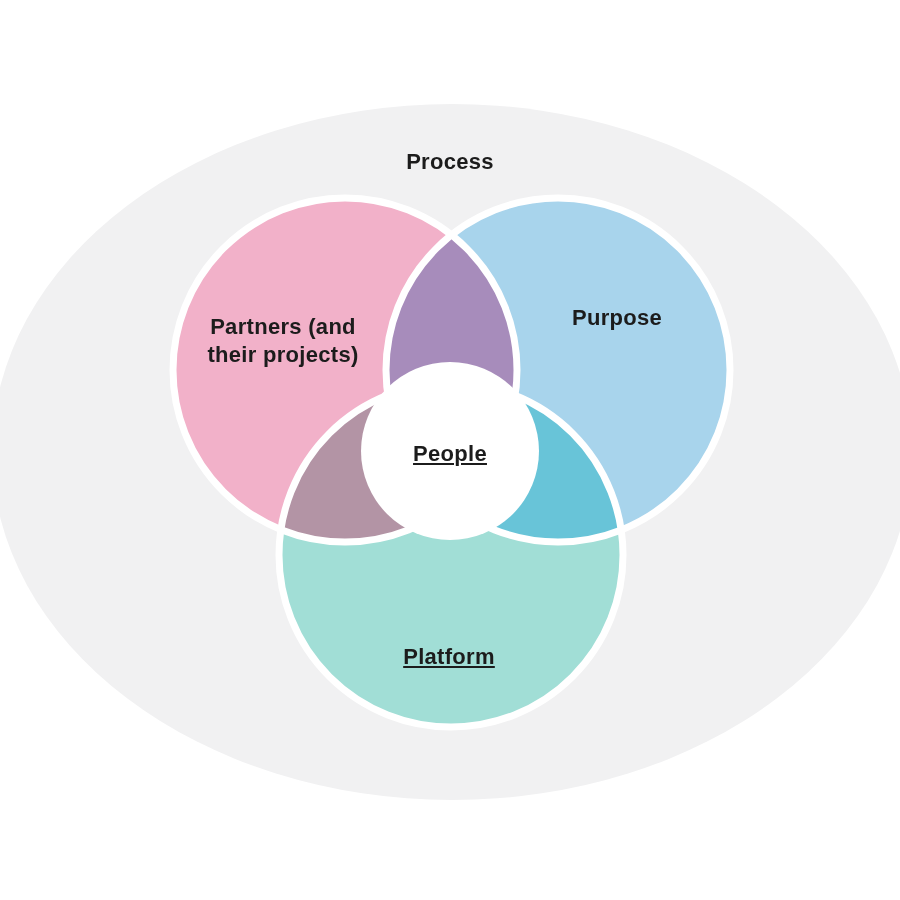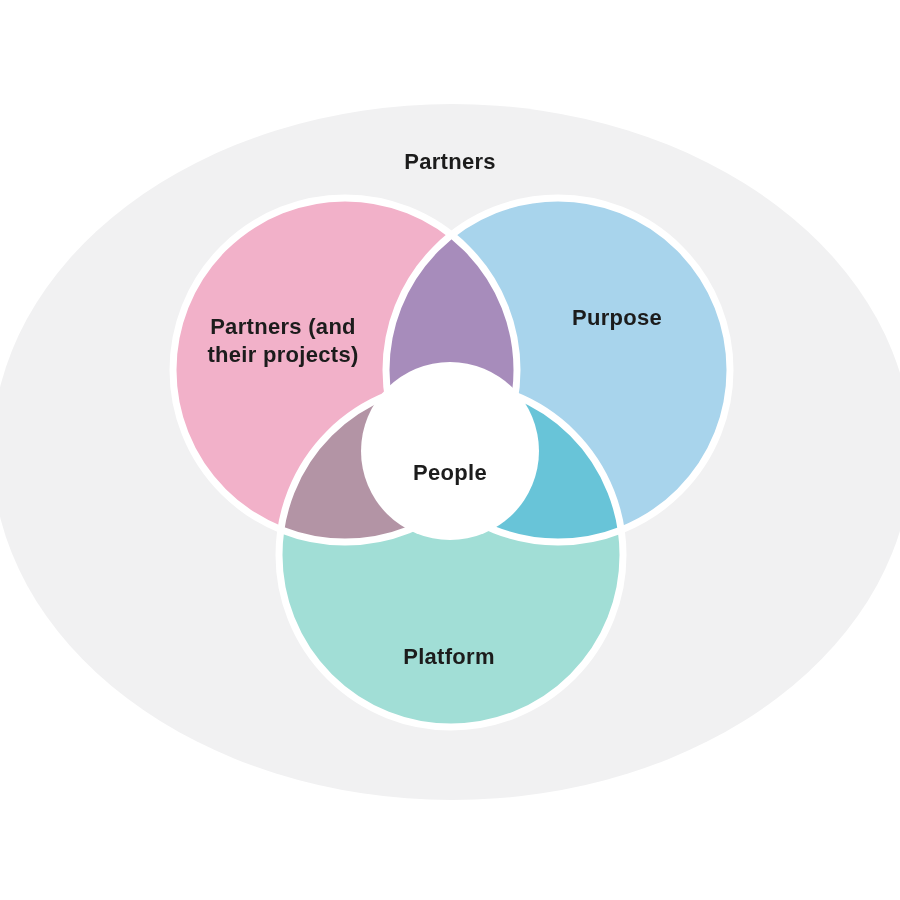--- a/index.html
+++ b/index.html
@@ -69,23 +69,23 @@
 
     <g fill="none" stroke-width="7">
       <circle cx="345" cy="370" r="172" stroke="#FFFFFF"></circle>
       <circle cx="558" cy="370" r="172" stroke="#FFFFFF"></circle>
       <circle cx="451" cy="555" r="172" stroke="#FFFFFF"></circle>
     </g>
 
     <circle cx="450" cy="451" r="89" fill="#FFFFFF"></circle>
   </svg>
 
-  <div class="label" style="left:450px; top:148px;">Partners</div>
+  <div class="label" style="left:450px; top:148px;">Process</div>
 
   <div class="label label--partners" style="left:283px; top:313px;">Partners (and their projects)</div>
 
   <div class="label" style="left:617px; top:304px;">Purpose</div>
 
-  <div class="label" style="left:450px; top:459px;">People</div>
+  <div class="label" style="left:450px; top:440px;text-decoration:underline;">People</div>
 
-  <div class="label" style="left:449px; top:643px;">Platform</div>
+  <div class="label" style="left:449px; top:643px;text-decoration:underline;">Platform</div>
 
 </div>
 
 </body></html>

